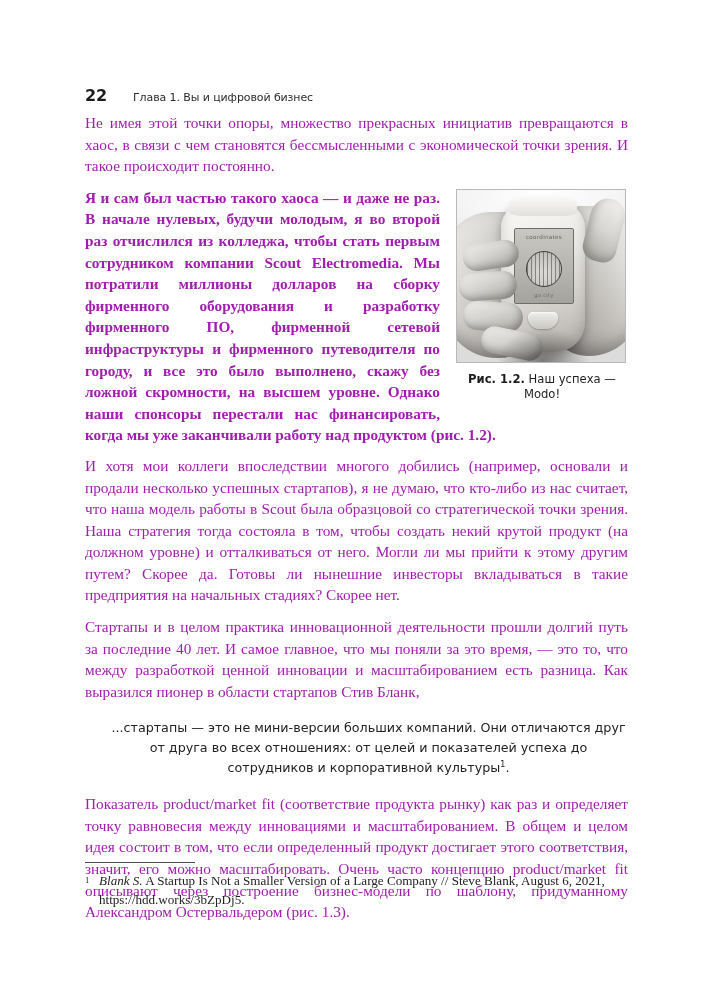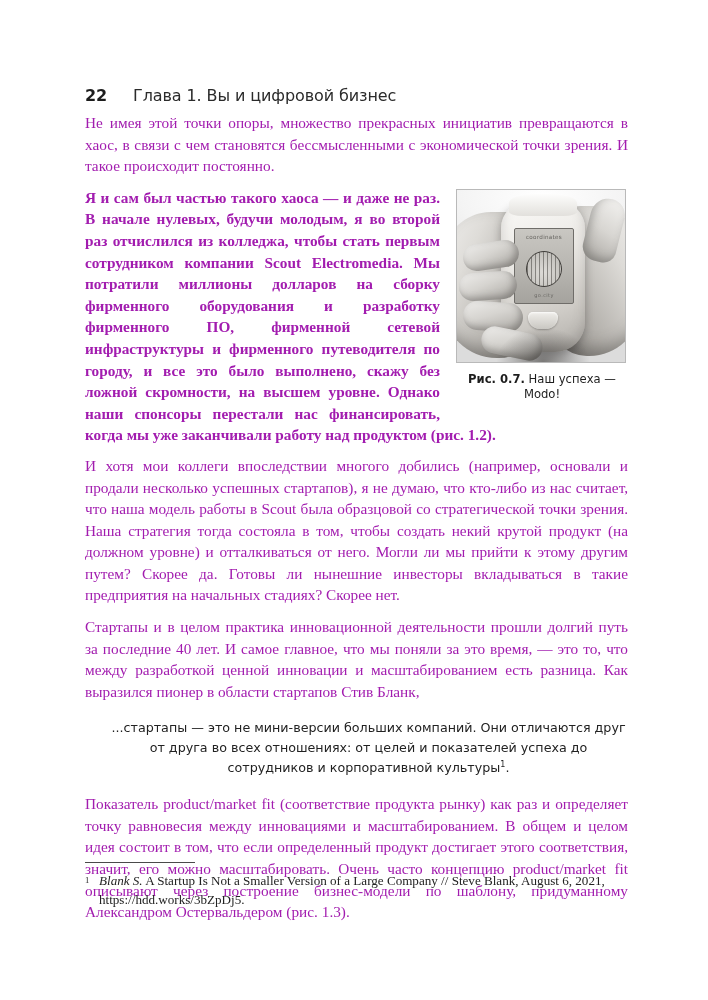--- a/index.html
+++ b/index.html
@@ -34,21 +34,21 @@
     margin-top: 28px;
   }
   .runhead .folio {
     font-weight: bold;
     font-size: 16px;
     letter-spacing: -0.2px;
     color: #1c1c1c;
     min-width: 48px;
   }
   .runhead .chaptertitle {
-    font-size: 16px;
+    font-size: 11px;
     color: #2b2b2b;
     letter-spacing: -0.1px;
   }
 
   
   .column {
     position: absolute;
     left: 85px;
     top: 112px;
     width: 543px;
@@ -276,21 +276,21 @@
           <div class="ph-btn"></div>
         </div>
         <div class="ph-fing1"></div>
         <div class="ph-fing2"></div>
         <div class="ph-fing3"></div>
         <div class="ph-fing4"></div>
         <div class="ph-thumb-r"></div>
         <div class="ph-shadow-b"></div>
       </div>
       <div class="caption">
-        <b>Рис. 0.7.</b><span> Наш успеха — Modo!</span>
+        <b>Рис. 1.2.</b><span> Наш успеха — Modo!</span>
       </div>
     </div>
 
     <p class="body tight">Я и сам был частью такого хаоса — и даже не раз. В начале нулевых, будучи молодым, я во второй раз отчислился из колледжа, чтобы стать первым сотрудником компании Scout Electromedia. Мы потратили миллионы долларов на сборку фирменного оборудования и разработку фирменного ПО, фирменной сетевой инфраструктуры и фирменного путеводителя по городу, и все это было выполнено, скажу без ложной скромности, на высшем уровне. Однако наши спонсоры перестали нас финансировать, когда мы уже заканчивали работу над продуктом (рис. 1.2).</p>
 
     <p class="body">И хотя мои коллеги впоследствии многого добились (например, основали и продали несколько успешных стартапов), я не думаю, что кто-либо из нас считает, что наша модель работы в Scout была образцовой со стратегической точки зрения. Наша стратегия тогда состояла в том, чтобы создать некий крутой продукт (на должном уровне) и отталкиваться от него. Могли ли мы прийти к этому другим путем? Скорее да. Готовы ли нынешние инвесторы вкладываться в такие предприятия на начальных стадиях? Скорее нет.</p>
 
     <p class="body">Стартапы и в целом практика инновационной деятельности прошли долгий путь за последние 40 лет. И самое главное, что мы поняли за это время, — это то, что между разработкой ценной инновации и масштабированием есть разница. Как выразился пионер в области стартапов Стив Бланк,</p>
 
     <div class="pullquote"><span>...стартапы — это не мини-версии больших компаний. Они отличаются друг от друга во всех отношениях: от целей и показателей успеха до сотрудников и корпоративной культуры</span><sup>1</sup><span>.</span></div>

